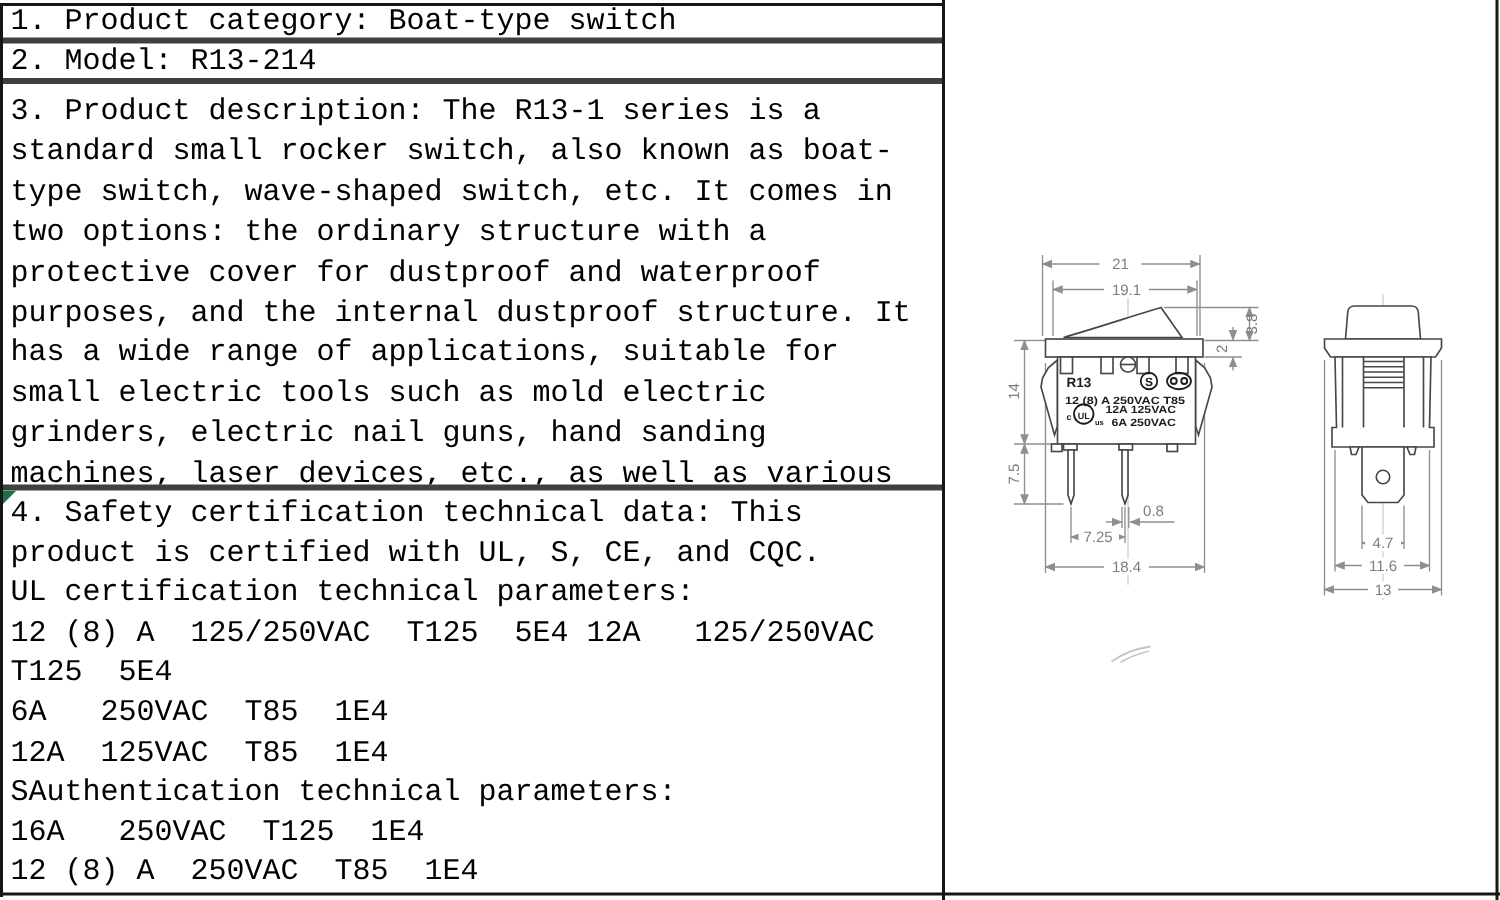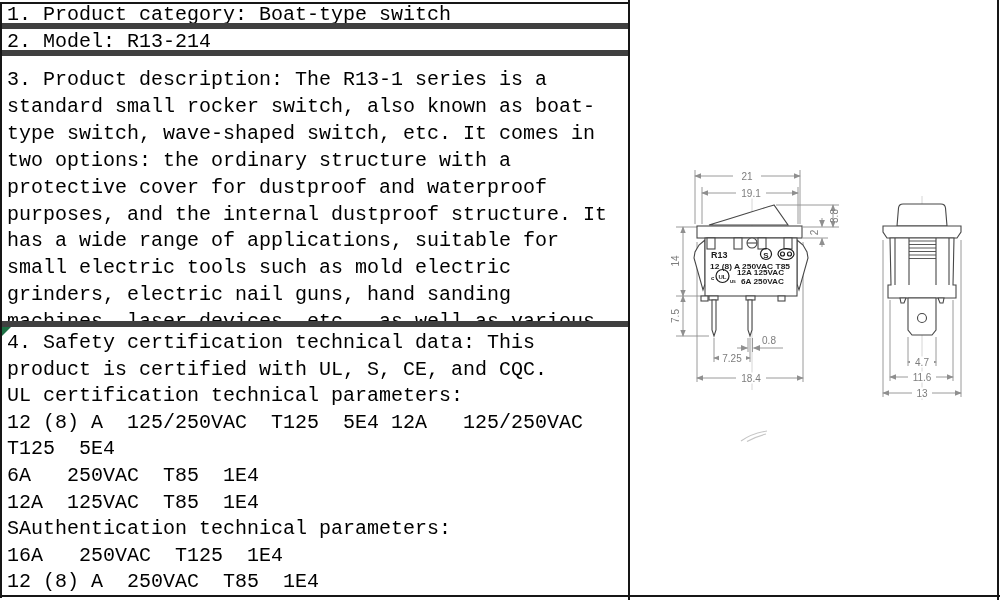--- a/index.html
+++ b/index.html
@@ -1,26 +1,26 @@
 <!DOCTYPE html>
 <html><head>
 <meta charset="utf-8">
 <style>
   html,body{margin:0;padding:0;background:#fff;}
   #page{position:relative;width:1000px;height:600px;background:#ffffff;overflow:hidden;
         font-family:"Liberation Mono","DejaVu Sans Mono",monospace;color:#000;}
   .bar{position:absolute;background:#161616;}
   #panel-left{position:absolute;left:2px;top:2px;width:626px;height:596px;}
-  .trow{position:relative;box-sizing:border-box;border-bottom:6px solid #404040;
+  .trow{position:relative;box-sizing:border-box;border-bottom:4px solid #404040;
         padding-left:5px;overflow:hidden;}
   .r1,.r2{height:27px;line-height:25px;font-size:20px;white-space:pre;}
   .r3{height:271px;}
   .r4{height:269px;border-bottom:none;}
   .cell-lines{white-space:pre;font-size:20px;display:block;}
-  .r3 .cell-lines{line-height:26.9px;padding-top:11px;}
+  .r3 .cell-lines{line-height:26.9px;padding-top:6px;}
   .r4 .cell-lines{line-height:26.6px;padding-top:3px;}
   .green-tri{position:absolute;left:0;top:0;width:0;height:0;
              border-top:9px solid #1d7044;border-right:9px solid transparent;}
   #panel-right{position:absolute;left:630px;top:0;width:370px;height:600px;}
   svg text{font-family:"Liberation Sans","DejaVu Sans",sans-serif;}
   .dimtxt{fill:#7d7d7d;font-size:10px;}
   .marktxt{fill:#1c1c1c;font-weight:bold;}
 </style>
 </head>
 <body>

